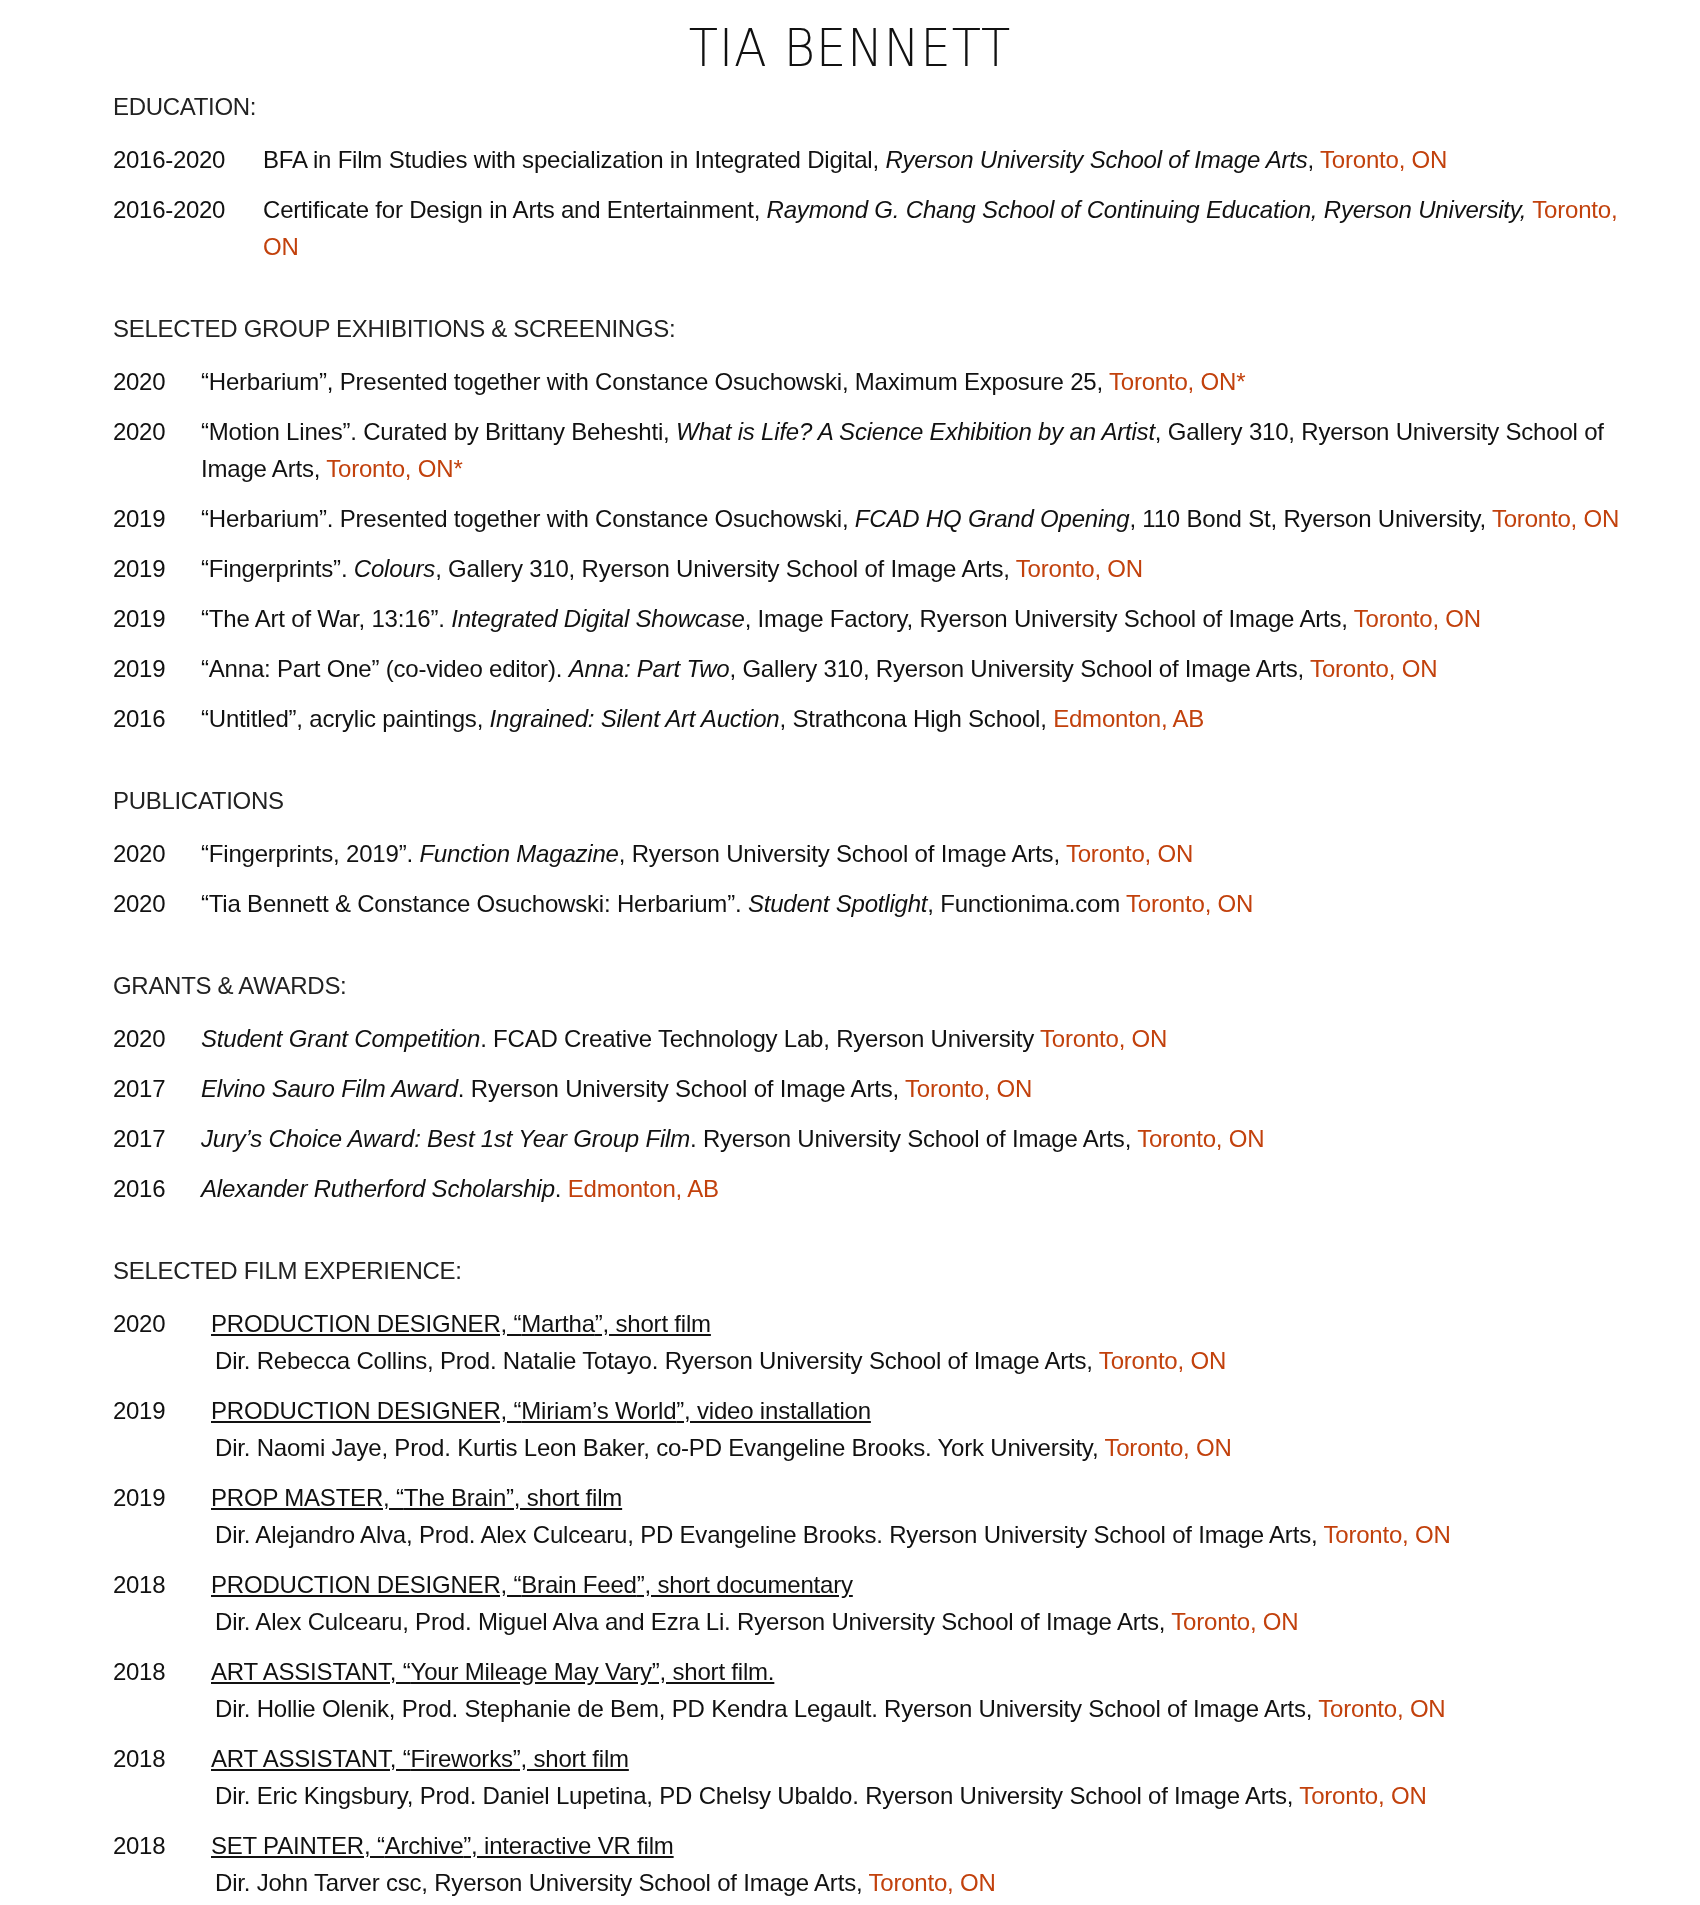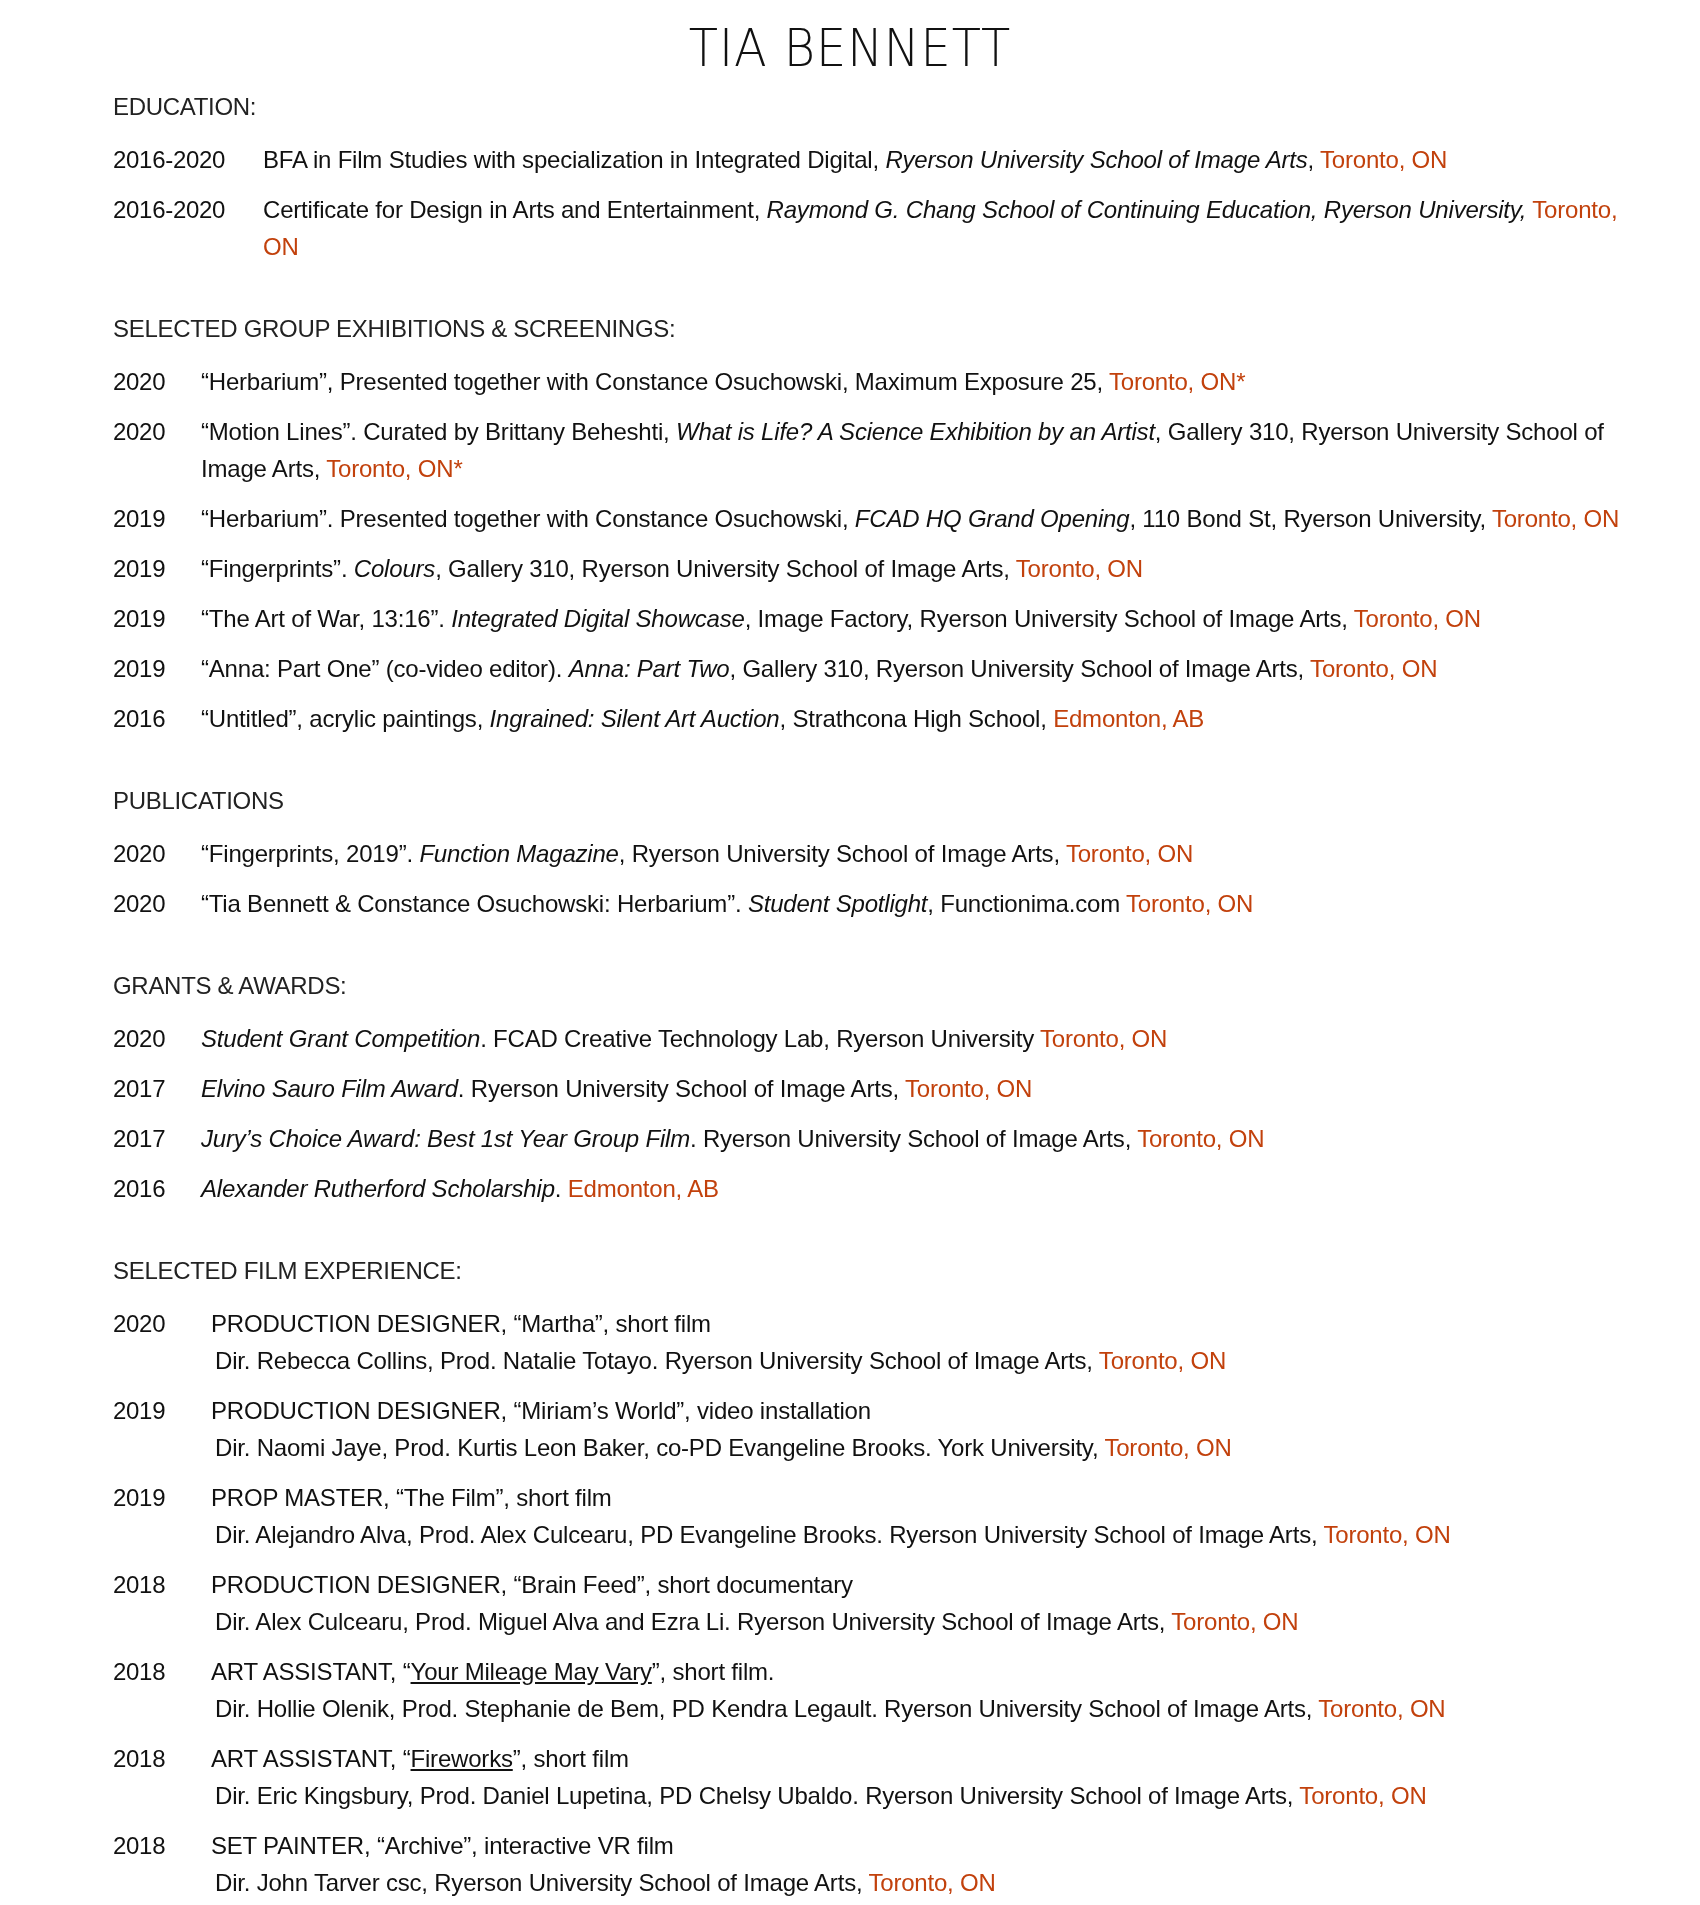--- a/index.html
+++ b/index.html
@@ -22,21 +22,21 @@
   }
   .row { display: flex; font-size: 24px; line-height: 37px; margin-bottom: 13px; }
   .year { font-weight: 400; flex: 0 0 auto; letter-spacing: -0.3px; }
   .year.wide { width: 150px; }
   .year.short { width: 88px; }
   .body { flex: 1 1 auto; letter-spacing: -0.2px; }
   .body .it { font-style: italic; }
   .body .loc { color: #c2410c; font-weight: 400; }
   .body .u { text-decoration: underline; }
   .gap-after { height: 22px; }
-  .film .role { display: block; }
+  .film .role { display: block; text-decoration: underline; }
   .film .credits { display: block; padding-left: 4px; }
   .film.row { margin-bottom: 13px; }
   .film .year { width: 98px; }
 </style>
 </head>
 <body>
 
 <div class="title">TIA BENNETT</div>
 
 <div class="page">
@@ -133,21 +133,21 @@
       <div class="row film">
         <span class="year">2019</span>
         <span class="body">
           <span class="role"><span>PRODUCTION DESIGNER, “</span><span>Miriam’s World</span><span>”, video installation</span></span>
           <span class="credits"><span>Dir. Naomi Jaye, Prod. Kurtis Leon Baker, co-PD Evangeline Brooks. York University, </span><span class="loc">Toronto, ON</span></span>
         </span>
       </div>
       <div class="row film">
         <span class="year">2019</span>
         <span class="body">
-          <span class="role"><span>PROP MASTER, “</span><span>The Film</span><span>”, short film</span></span>
+          <span class="role"><span>PROP MASTER, “</span><span>The Brain</span><span>”, short film</span></span>
           <span class="credits"><span>Dir. Alejandro Alva, Prod. Alex Culcearu, PD Evangeline Brooks. Ryerson University School of Image Arts, </span><span class="loc">Toronto, ON</span></span>
         </span>
       </div>
       <div class="row film">
         <span class="year">2018</span>
         <span class="body">
           <span class="role"><span>PRODUCTION DESIGNER, “</span><span>Brain Feed</span><span>”, short documentary</span></span>
           <span class="credits"><span>Dir. Alex Culcearu, Prod. Miguel Alva and Ezra Li. Ryerson University School of Image Arts, </span><span class="loc">Toronto, ON</span></span>
         </span>
       </div>

